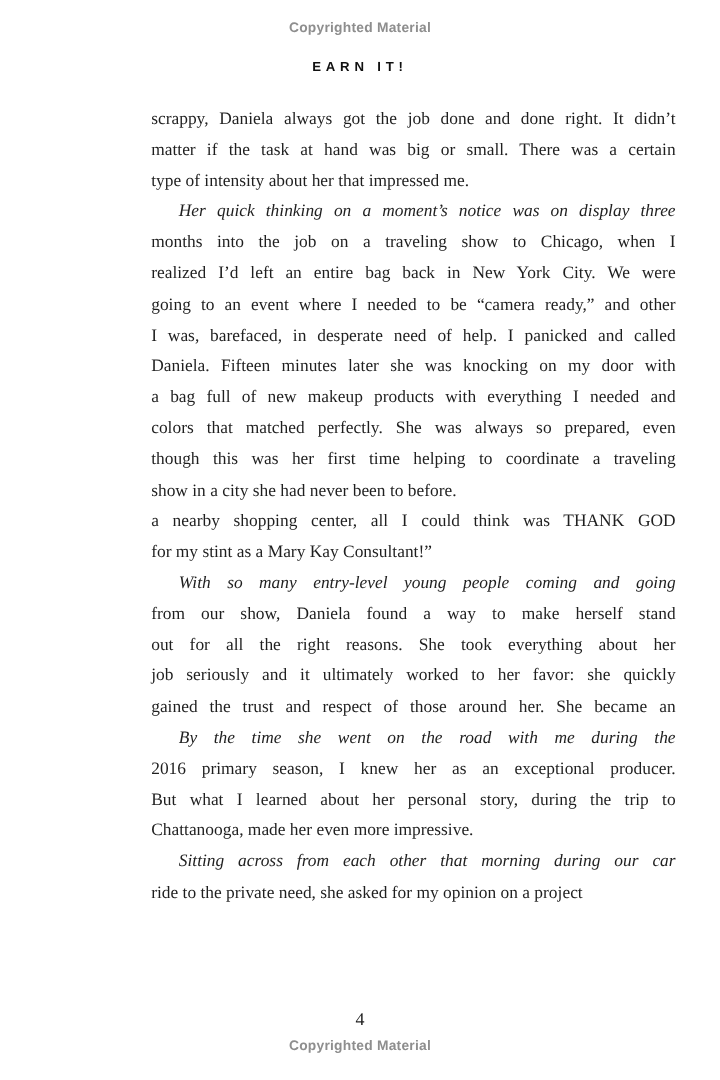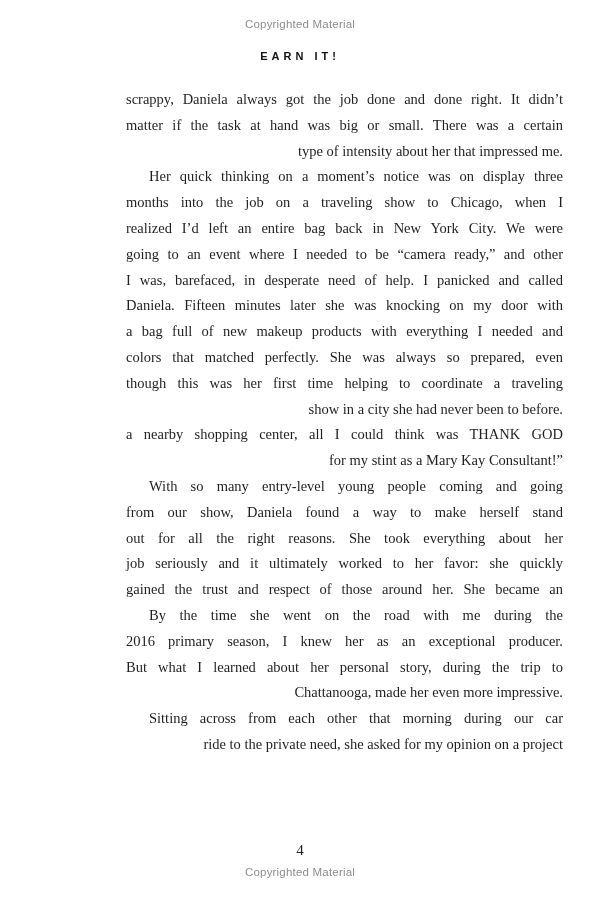--- a/index.html
+++ b/index.html
@@ -14,21 +14,21 @@
     background: var(--page-bg, #ffffff);
     overflow: hidden;
     font-family: "Liberation Serif", serif;
   }
   .notice {
     position: absolute;
     left: 0;
     width: 600px;
     text-align: center;
     font-family: "Liberation Sans", sans-serif;
-    font-weight: normal;
+    font-weight: bold;
     font-size: 11.5px;
     color: var(--notice-color, #8e8e8e);
     letter-spacing: 0.2px;
   }
   .notice.top { top: 18px; }
   .notice.bottom { top: 866px; }
   .running-head {
     position: absolute;
     top: 50px;
     left: 0;
@@ -46,27 +46,27 @@
     left: 82px;
     width: 437px;
     color: var(--text-color, #1f1f1f);
     font-size: 14.5px;
     margin-left: 44px;
   }
   .para { margin: 0; padding: 0; }
   .line {
     line-height: 25.8px;
     height: 25.8px;
-    text-align: right;
+    text-align: left;
   }
   .line.just {
     text-align: justify;
     text-align-last: justify;
   }
-  .line.ind { padding-left: 23px; }
+  .line.ind { padding-left: 23px; font-style: italic; }
   .page-number {
     position: absolute;
     top: 842px;
     left: 0;
     width: 600px;
     text-align: center;
     font-family: "Liberation Serif", serif;
     font-size: 15px;
     color: #1f1f1f;
   }

